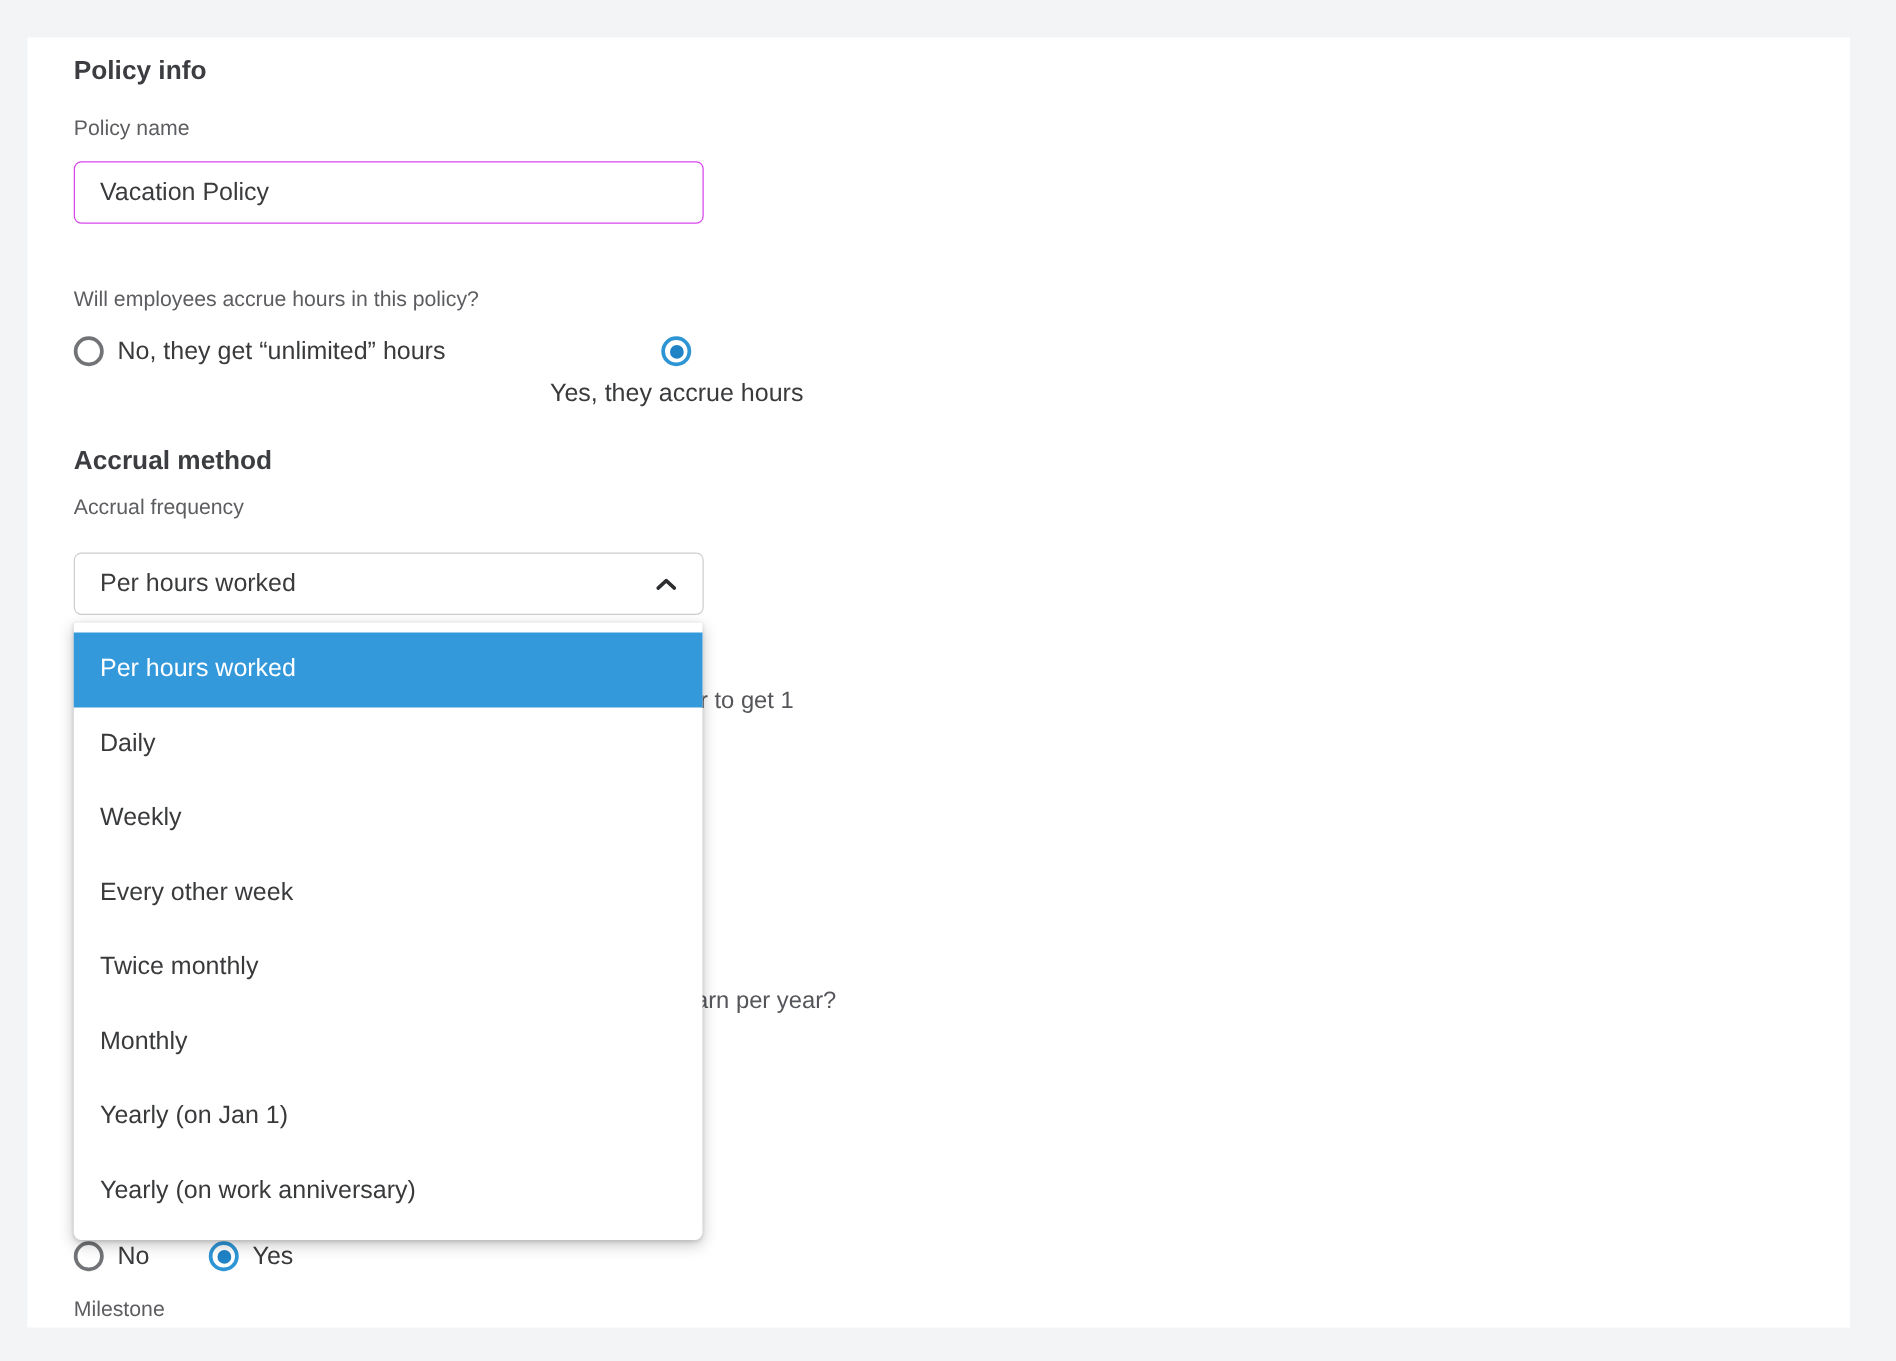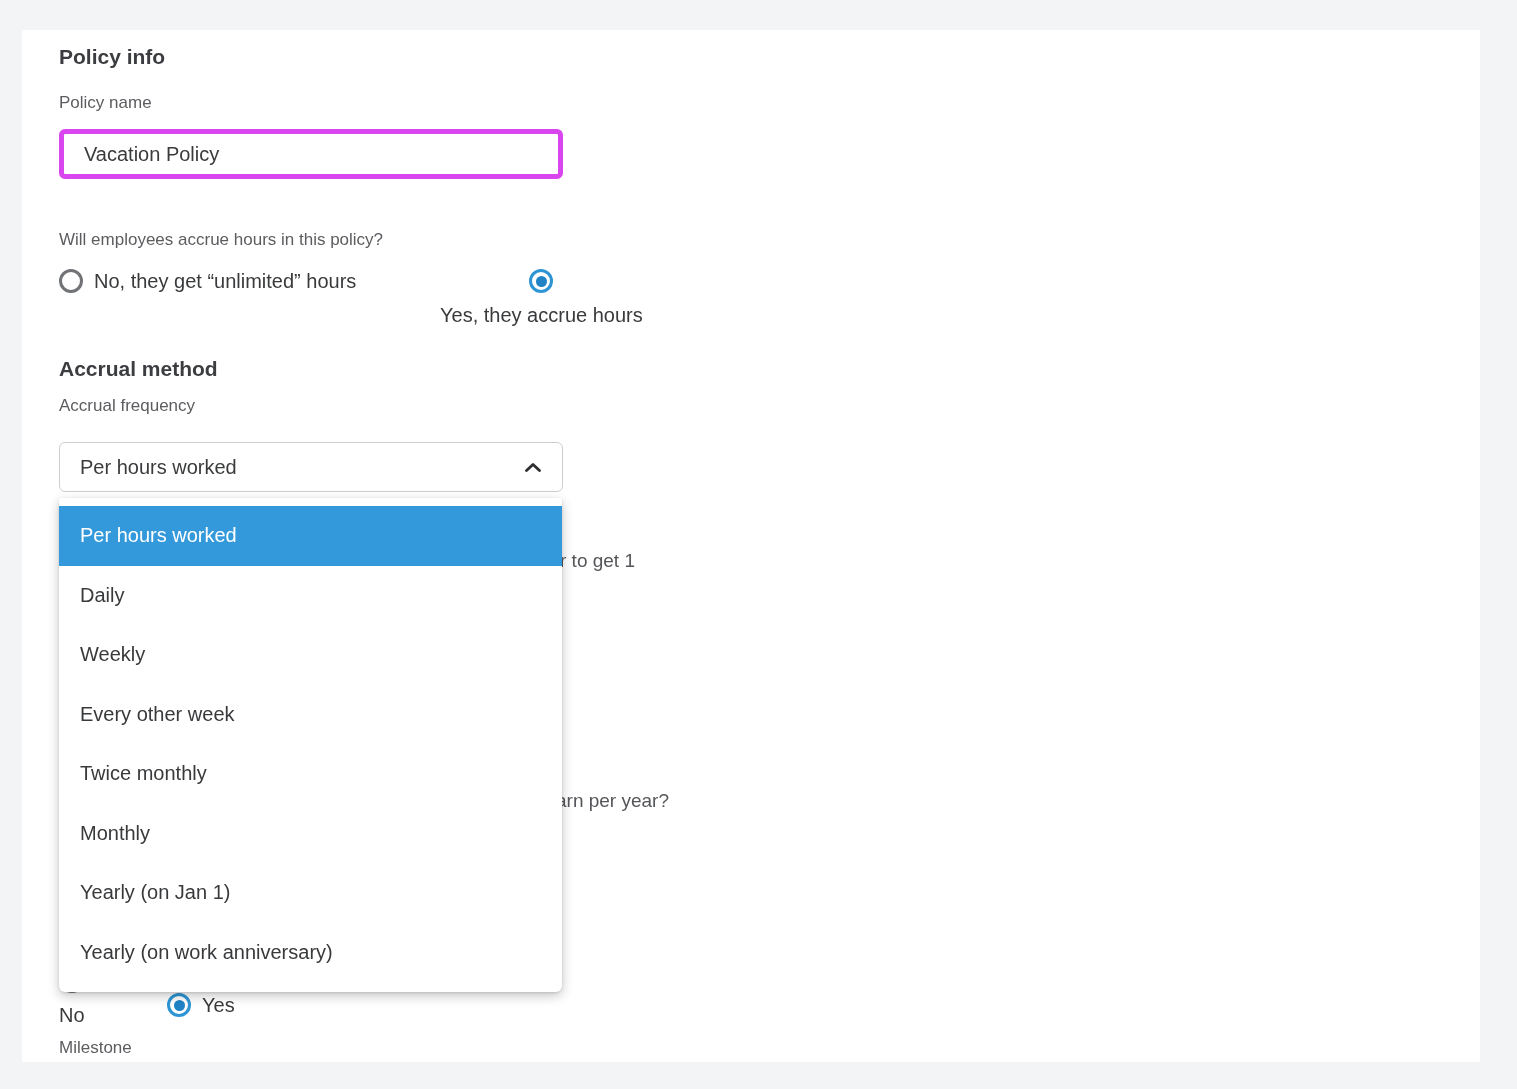--- a/index.html
+++ b/index.html
@@ -27,21 +27,21 @@
   .field-label {
     position: absolute;
     left: 37px;
     font-size: 17px;
     color: #5c5d60;
   }
   .textbox {
     position: absolute;
     left: 37px;
     width: 504px; height: 50px;
-    border: 5px solid #d946ef;
+    border: 1px solid #d946ef;
     border-radius: 6px;
     background: #fff;
     font-family: "Liberation Sans", sans-serif;
     font-size: 20px;
     color: #3a3b3d;
     padding: 0 20px;
     outline: none;
   }
   .radio-option {
     position: absolute;
@@ -168,21 +168,21 @@
       <div class="item active">Per hours worked</div>
       <div class="item">Daily</div>
       <div class="item">Weekly</div>
       <div class="item">Every other week</div>
       <div class="item">Twice monthly</div>
       <div class="item">Monthly</div>
       <div class="item">Yearly (on Jan 1)</div>
       <div class="item">Yearly (on work anniversary)</div>
     </div>
 
-    <div class="radio-option" style="left:37px; top:939px;flex-direction:column;">
+    <div class="radio-option" style="left:37px; top:963px;">
       <span class="rb"></span>
       <span class="radio-label">No</span>
     </div>
     <div class="radio-option" style="left:145px; top:963px;">
       <span class="rb on"></span>
       <span class="radio-label">Yes</span>
     </div>
 
     <div class="field-label" style="top:1008px;">Milestone</div>
 

